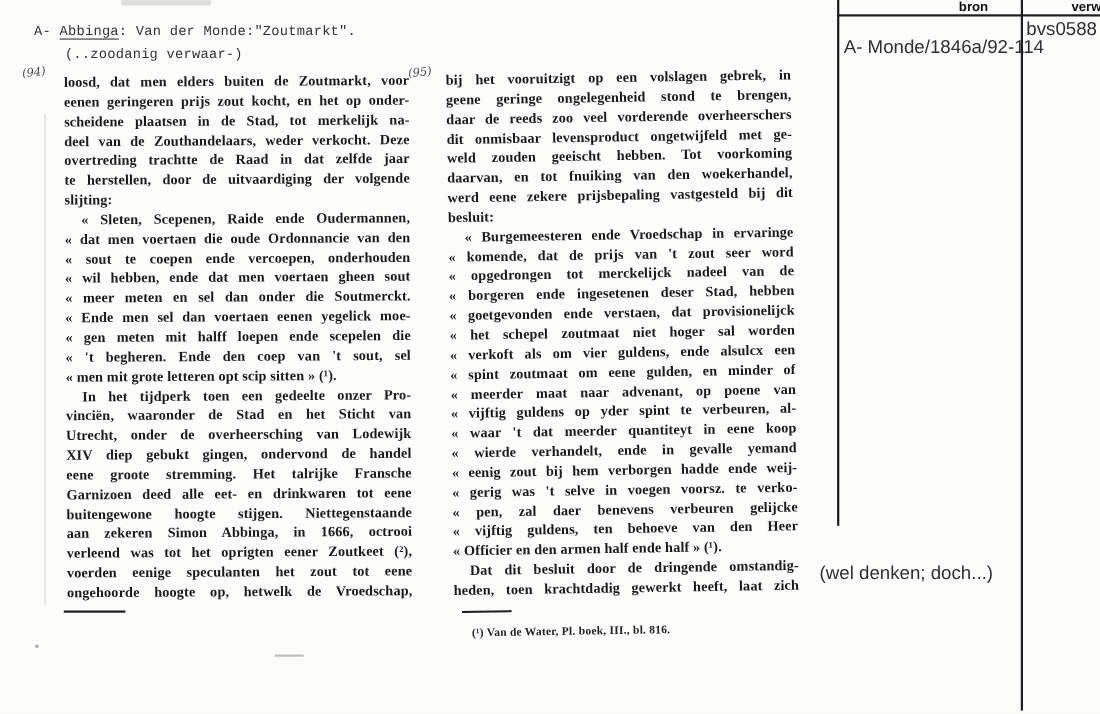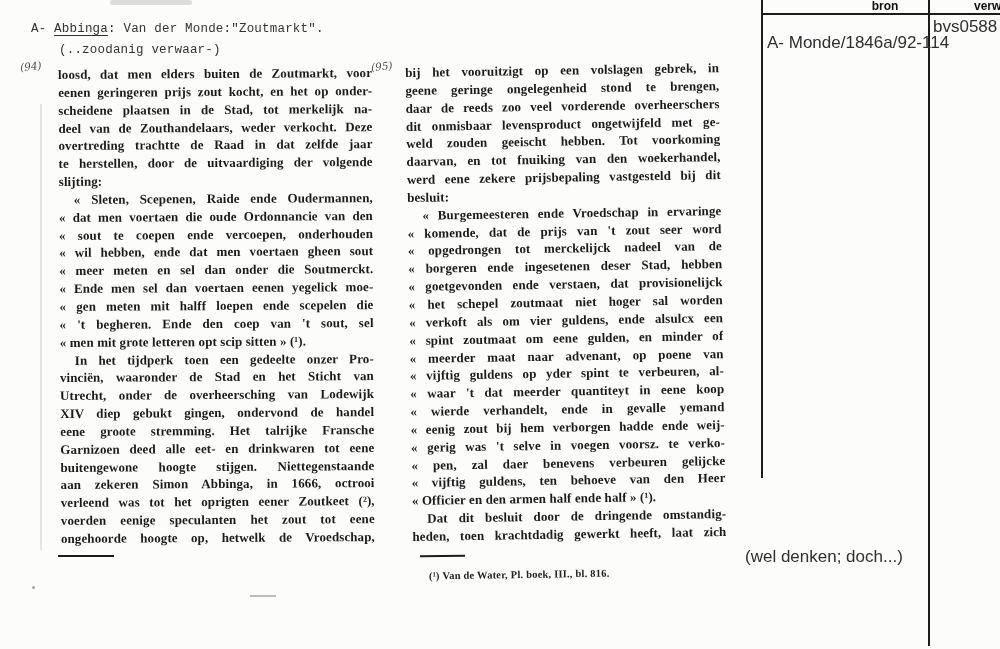--- a/index.html
+++ b/index.html
@@ -44,21 +44,21 @@
   #card-header-rule{left:761px;top:13px;width:239px;height:2px;}
   .cardhead{position:absolute;top:0;font-family:"Liberation Sans",sans-serif;
             font-weight:700;font-size:12px;line-height:13px;color:#101010;margin-left:40px;}
   #head-bron{left:762px;width:166px;text-align:center;}
   #head-verwerkt{left:934px;}
   .mono-lines{position:absolute;font-family:Liberation Sans, sans-serif;
               color:#2f2f2f;font-size:17px;white-space:pre;}
   #card-bron{left:767px;top:33px;line-height:19px;}
   #card-bron .mline:nth-child(2){padding-left:21px;}
   #card-verwerkt{left:933px;top:17px;line-height:19px;}
-  #card-notes{left:745px;top:510px;line-height:21.5px;margin-top:36px;}
+  #card-notes{left:745px;top:510px;line-height:21.5px;}
   #card-notes .mline:nth-child(2){padding-left:7px;}
 
   
   .artifact{position:absolute;background:rgba(0,0,0,.12);}
   #smudge-top{left:110px;top:0;width:82px;height:5px;border-radius:2px;}
   #gutter-line{left:40px;top:104px;width:1.5px;height:446px;background:rgba(0,0,0,.09);}
   #dash-bottom{left:250px;top:595px;width:26px;height:2px;background:rgba(0,0,0,.25);}
   #speck{left:32px;top:586px;width:3px;height:3px;border-radius:50%;background:rgba(0,0,0,.35);}
 </style>
 </head>

